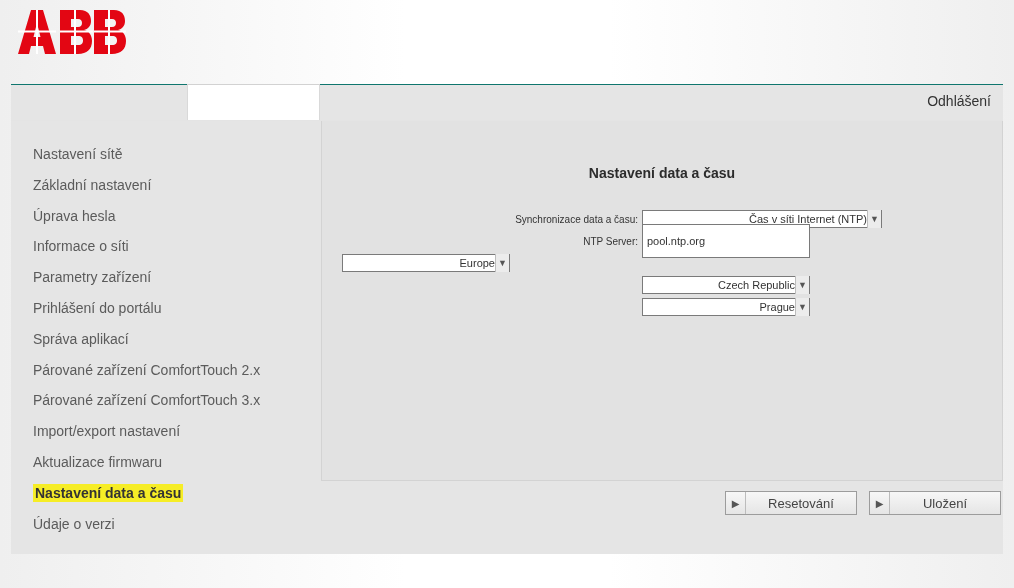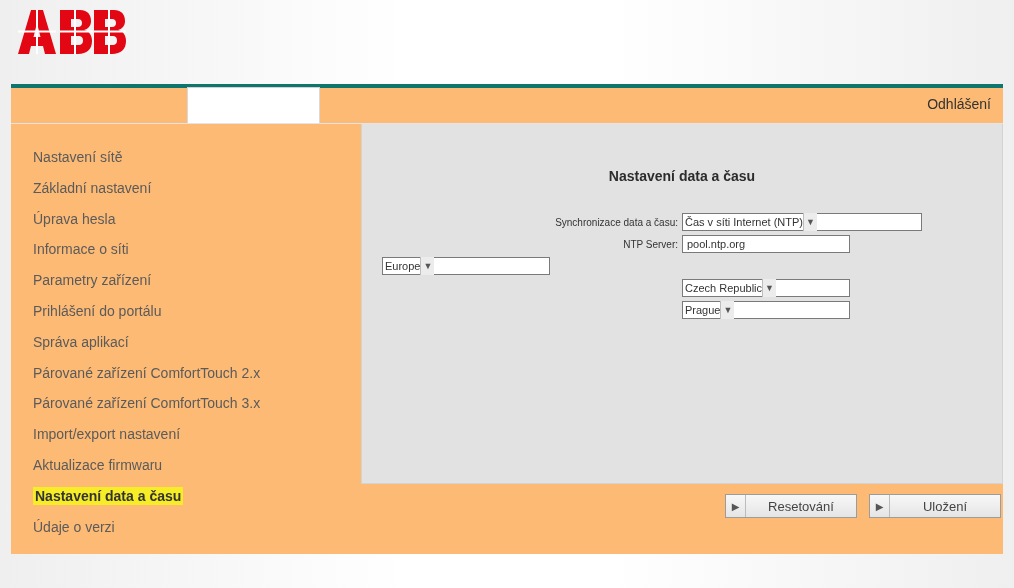--- a/index.html
+++ b/index.html
@@ -21,22 +21,22 @@
     left: 18px;
   }
   .logo svg { display: block; }
 
   .panel {
     position: absolute;
     top: 84px;
     left: 11px;
     width: 992px;
     height: 470px;
-    background: #fdba74;
-    border-top: 4px solid #0f766e;
+    background: #e5e5e5;
+    border-top: 1px solid #0f766e;
   }
 
   
   .panel-header {
     position: relative;
     height: 36px;
     border-bottom: 1px solid #e4e4e4;
   }
   .tab-stub {
     position: absolute;
@@ -54,21 +54,20 @@
     right: 12px;
     top: 8px;
     font-size: 14px;
     color: #333;
     cursor: pointer;
   }
 
   .body-row {
     display: flex;
     height: calc(100% - 36px);
-    gap: 40px;
   }
 
   .sidebar {
     width: 310px;
     padding: 18px 0 0 22px;
   }
   .sidebar-item {
     font-size: 14px;
     color: #5b5b5b;
     padding: 7px 0;
@@ -120,21 +119,21 @@
     color: #333;
   }
   .select {
     height: 18px;
     border: 1px solid #7a7a7a;
     background: #ffffff;
     font-size: 11px;
     padding: 0 2px;
     display: flex;
     align-items: center;
-    justify-content: flex-start;
+    justify-content: flex-end;
     cursor: pointer;
     color: #333;
   }
   .select .arrow {
     width: 14px;
     text-align: center;
     font-size: 9px;
     color: #555;
     border-left: 1px solid #bdbdbd;
     background: #ececec;
@@ -143,21 +142,21 @@
     margin: -1px -2px -1px 0;
   }
   .sel-wide  { width: 240px; }
   .sel-mid   { width: 168px; }
   .text-input {
     height: 18px;
     width: 168px;
     border: 1px solid #7a7a7a;
     background: #ffffff;
     font-size: 11px;
-    padding: 0 4px;
+    padding: 16px 4px;
     color: #333;
   }
 
   .button-row {
     position: absolute;
     top: 370px;
     right: 2px;
     display: flex;
     gap: 12px;
   }

